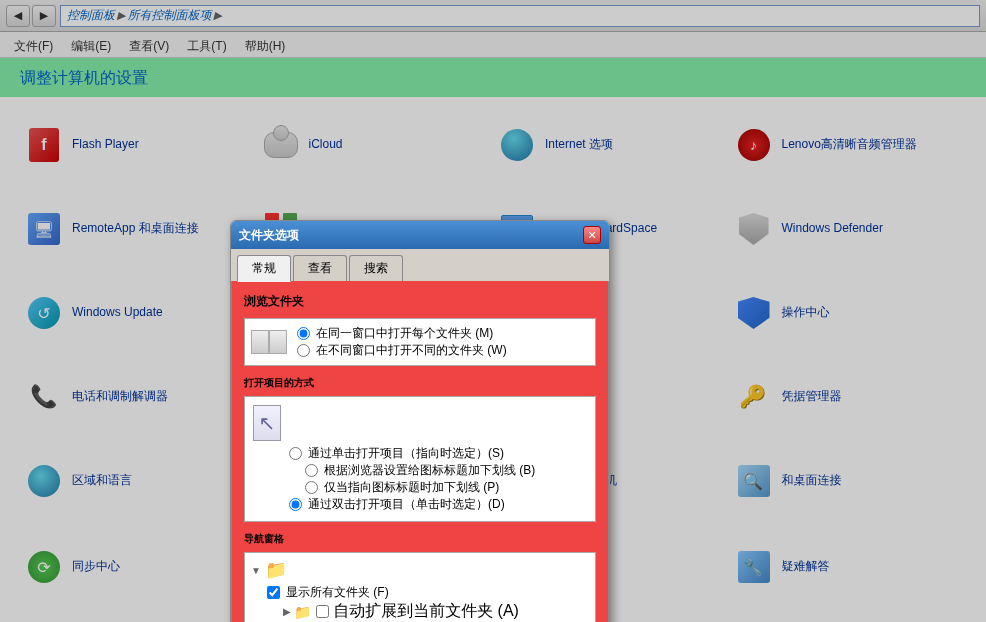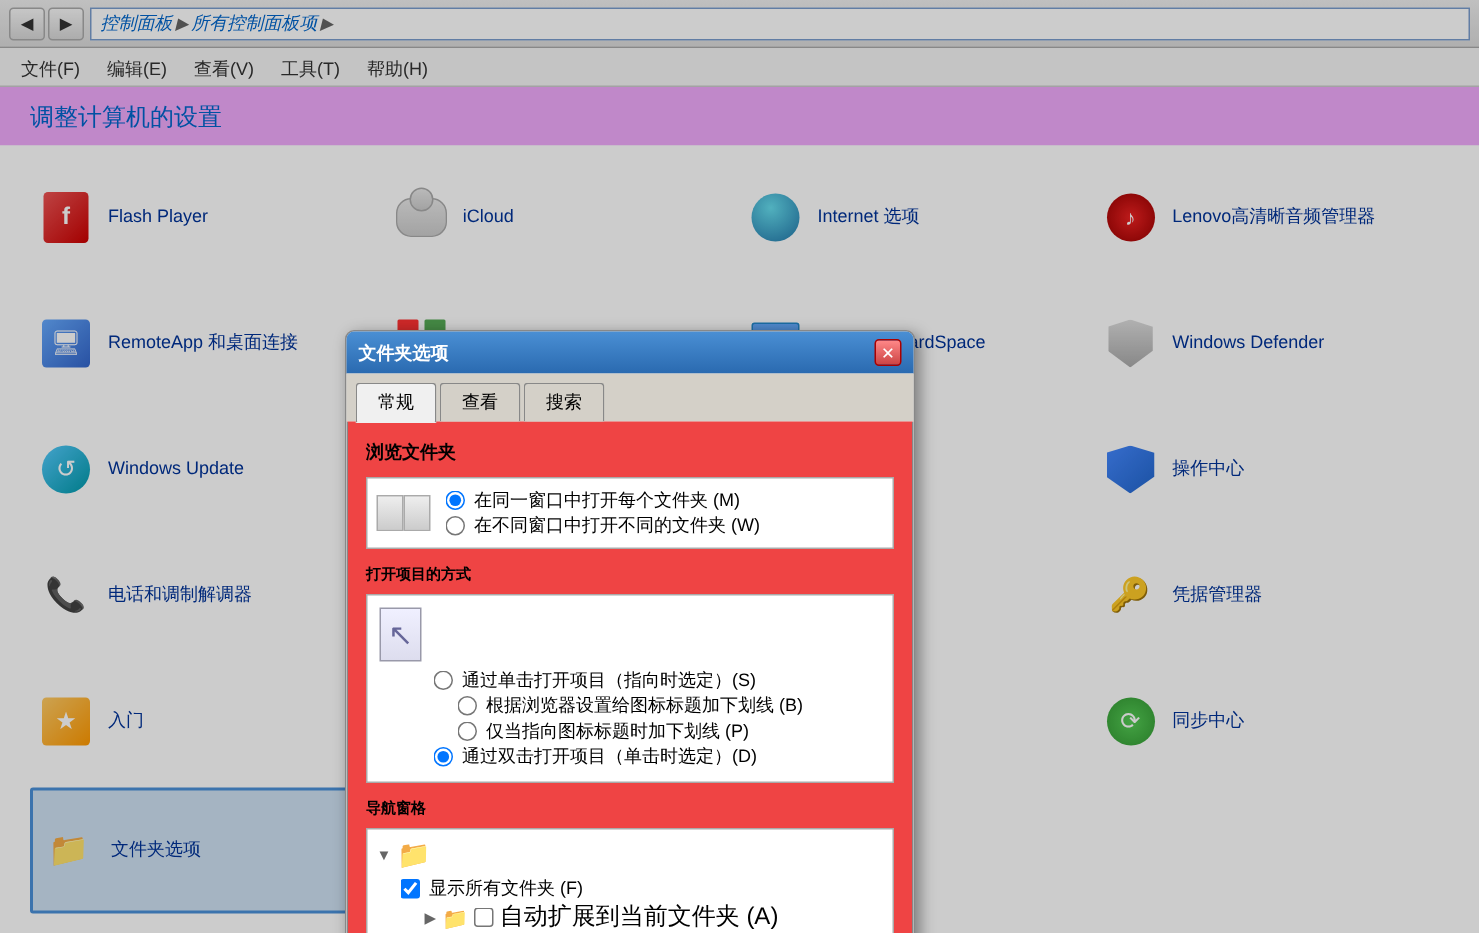--- a/index.html
+++ b/index.html
@@ -63,21 +63,21 @@
       padding: 2px 8px;
       font-size: 12px;
       color: #333;
       cursor: pointer;
       border-radius: 2px;
     }
 
     
     .page-title-bar {
       padding: 10px 20px 8px;
-      background: #f0abfc;
+      background: #86efac;
     }
     .page-title {
       font-size: 16px;
       color: #0066cc;
       font-weight: normal;
     }
 
     
     .content-area {
       background: white;
@@ -381,20 +381,26 @@
     <span class="panel-label">家长控制</span>
   </div>
 
   <div class="panel-item">
     <div class="panel-icon">
       <div style="width:32px;height:32px;display:flex;align-items:center;justify-content:center;font-size:22px;">🔑</div>
     </div>
     <span class="panel-label">凭据管理器</span>
   </div>
 
+  <div class="panel-item">
+    <div class="panel-icon">
+      <div style="width:32px;height:32px;background:radial-gradient(circle at 40% 35%,#6de,#27a);border-radius:50%;"></div>
+    </div>
+    <span class="panel-label">区域和语言</span>
+  </div>
 
   <div class="panel-item">
     <div class="panel-icon">
       <div style="width:32px;height:32px;background:linear-gradient(135deg,#fc6,#f90);border-radius:3px;display:flex;align-items:center;justify-content:center;color:white;font-size:16px;">★</div>
     </div>
     <span class="panel-label">入门</span>
   </div>
 
   <div class="panel-item">
     <div class="panel-icon">

